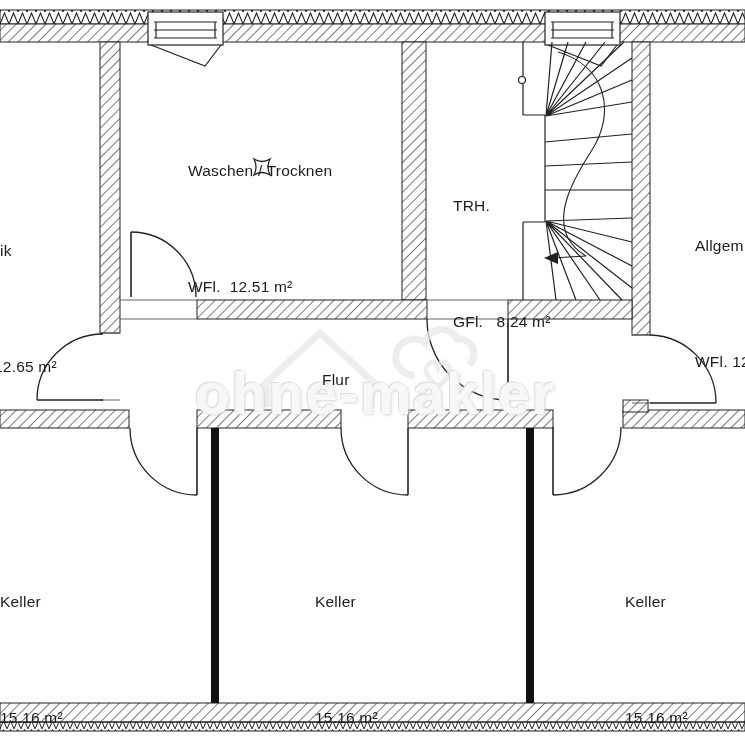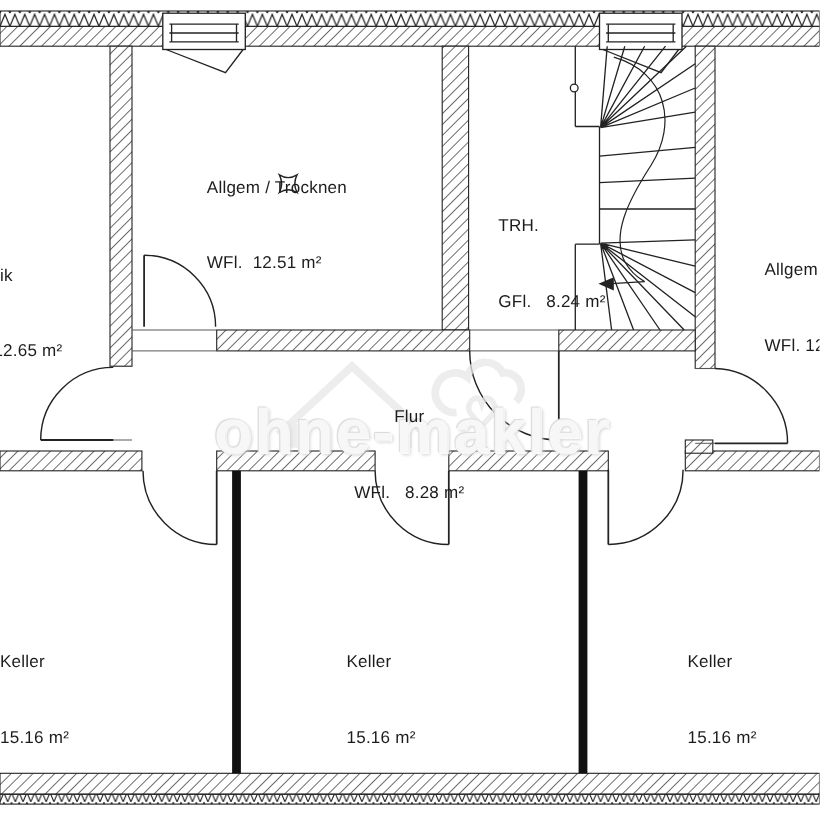--- a/index.html
+++ b/index.html
@@ -7,21 +7,21 @@
     width:745px;height:745px;position:relative;overflow:hidden;
     background:#ffffff;font-family:"Liberation Sans",sans-serif;
   }
   .stage{position:absolute;left:0;top:0;width:745px;height:745px;}
   svg.plan{position:absolute;left:0;top:0;z-index:1;}
   .label{
     position:absolute;z-index:4;color:#1c1c1c;font-size:15.5px;
     line-height:23px;white-space:pre;letter-spacing:.2px;
   }
   .label .nm{display:block;}
-  .label .ar{display:block;}
+  .label .ar{display:block;margin-top:47px;}
   .centered{text-align:left;}
   .watermark{
     position:absolute;z-index:3;left:150px;top:360px;width:450px;
     text-align:center;font-size:57px;font-weight:bold;letter-spacing:2px;
     color:rgba(255,255,255,0.85);
     text-shadow:0 0 1px #c9c9c9, 1px 1px 0 #ffffff, 2px 2px 3px #d4d4d4, -1px -1px 1px #dddddd;
     pointer-events:none;white-space:nowrap;
   }
   svg.wmlogo{position:absolute;z-index:2;left:225px;top:315px;pointer-events:none;}
 </style>
@@ -153,32 +153,31 @@
 
   <svg class="wmlogo" width="300" height="100" viewBox="0 0 300 100" stroke="#e7e7e7" stroke-width="7" fill="none" opacity="0.75">
     <path d="M28,80 L95,18 L160,78"></path>
     <path d="M42,70 V92 M146,68 V92"></path>
     <path d="M190,60 a18,18 0 1 1 10,-32 a17,17 0 0 1 32,-4 a15,15 0 0 1 12,26"></path>
     <path d="M213,72 c-10,-10 -16,-15 -9,-23 c6,-6 9,3 9,3 c0,0 3,-9 9,-3 c7,8 1,13 -9,23 z" stroke-width="5"></path>
   </svg>
   <div class="watermark">ohne-makler</div>
 
   <div class="label" style="left:188px;top:113px;">
-    <span class="nm">Allgem / Trocknen</span>
+    <span class="nm">Waschen / Trocknen</span>
     <span class="ar">WFl.  12.51 m²</span>
   </div>
 
   <div class="label" style="left:453px;top:148px;">
     <span class="nm">TRH.</span>
     <span class="ar">GFl.   8.24 m²</span>
   </div>
 
   <div class="label" style="left:322px;top:322px;text-align:center;">
     <span class="nm">Flur</span>
-    <span class="ar">WFl.   8.28 m²</span>
   </div>
 
   <div class="label" style="left:0px;top:193px;">
     <span class="nm">ik</span>
     <span class="ar" style="margin-left:-6px;">12.65 m²</span>
   </div>
 
   <div class="label" style="left:695px;top:188px;">
     <span class="nm">Allgem</span>
     <span class="ar">WFl. 12</span>

